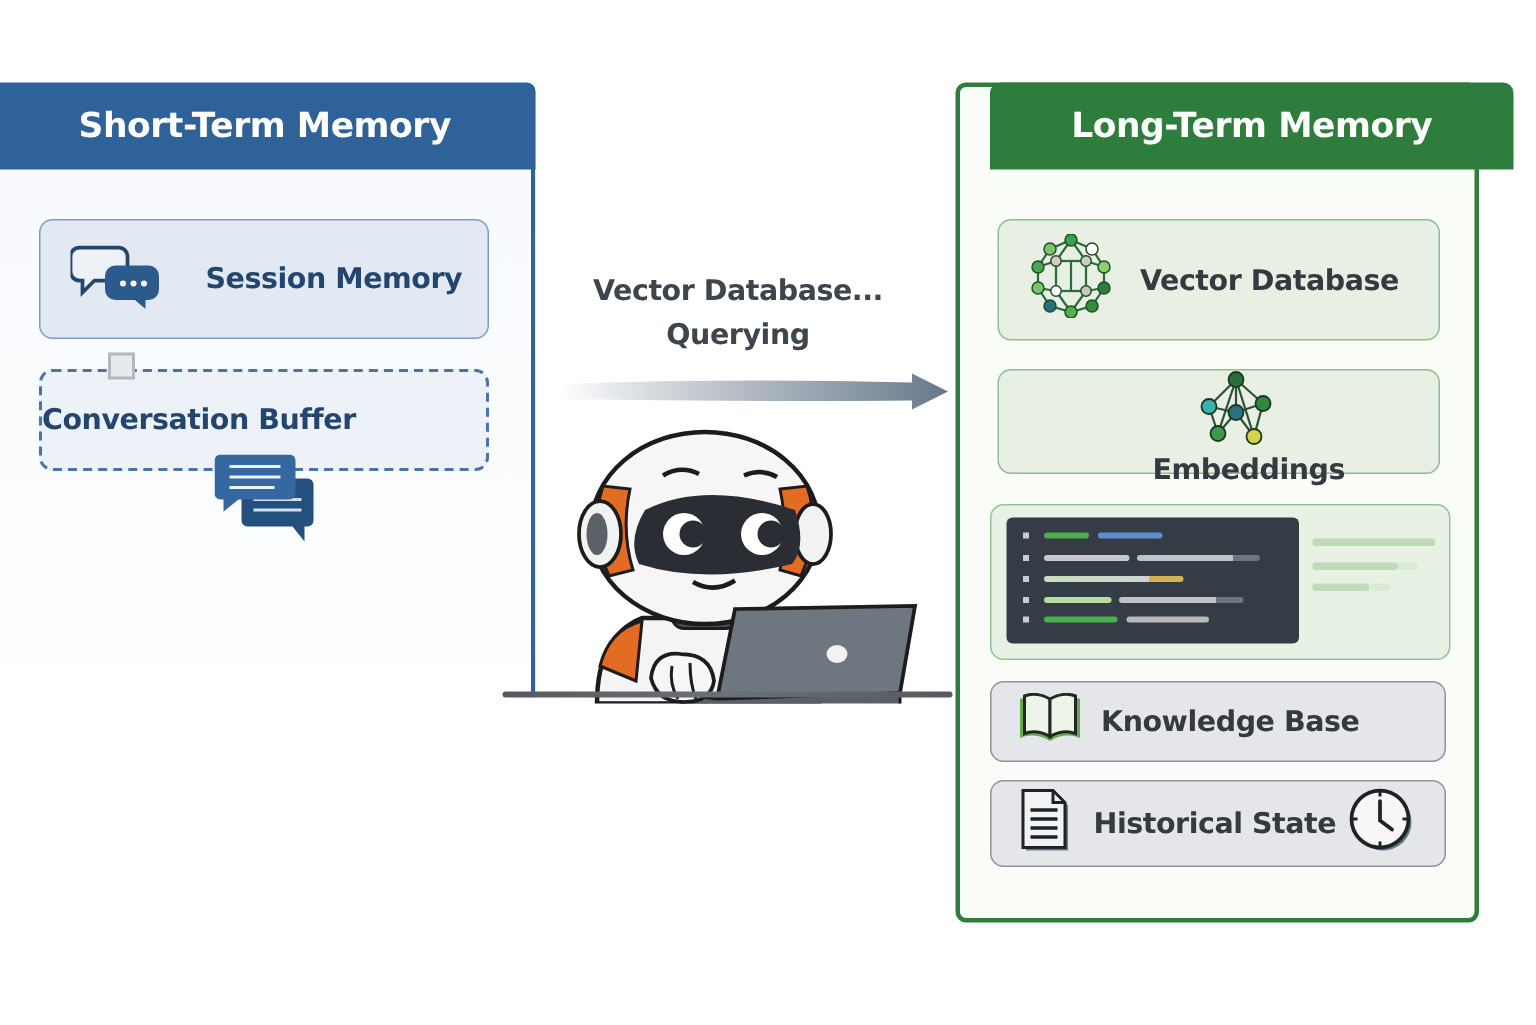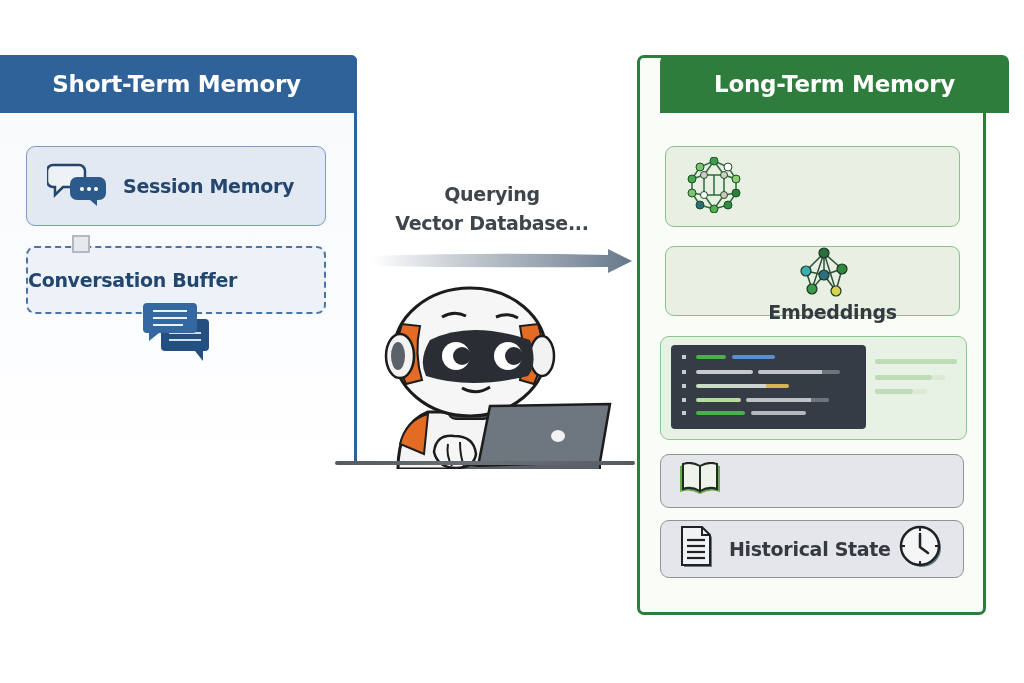--- a/index.html
+++ b/index.html
@@ -3,21 +3,21 @@
 <meta charset="utf-8">
 <style>
   html,body{margin:0;padding:0;}
   body{width:1024px;height:683px;background:#ffffff;position:relative;overflow:hidden;font-family:"DejaVu Sans","Liberation Sans",sans-serif;}
   .abs{position:absolute;}
   
   #stm{left:-4px;top:55px;width:358px;height:410px;border-right:3px solid #2f6298;background:linear-gradient(180deg,#f7f9fc 0%,#fbfcfe 60%,#ffffff 100%);border-top-right-radius:6px;}
   #stm-head{left:-4px;top:55px;width:361px;height:58px;background:#2f6298;border-top-right-radius:6px;color:#fff;font-weight:bold;font-size:23px;display:flex;align-items:center;justify-content:center;letter-spacing:-0.3px;}
   .card{position:absolute;display:flex;align-items:center;box-sizing:border-box;font-weight:bold;}
   #session{left:26px;top:146px;width:300px;height:80px;border:1.5px solid #7c9cc4;background:#e2e9f2;border-radius:9px;color:#23466f;font-size:19px;padding-left:20px;}
-  #session .lbl{margin-left:14px;letter-spacing:-0.3px;}
+  #session .lbl{margin-left:28px;letter-spacing:-0.3px;}
   #buffer{left:26px;top:246px;width:300px;height:68px;border:2px dashed #4b74a6;background:#edf2f8;border-radius:9px;color:#23466f;font-size:19px;letter-spacing:-0.3px;}
   #checkbox{left:72px;top:235px;width:18px;height:18px;border:2px solid #b5b8bc;background:#e6e9ee;box-sizing:border-box;}
   
   #ltm{left:637px;top:55px;width:349px;height:560px;border:3px solid #2f7d3c;border-radius:7px;background:#f9fcf7;box-sizing:border-box;}
   #ltm-head{left:660px;top:55px;width:349px;height:58px;background:#2f7d3c;border-top-left-radius:7px;border-top-right-radius:7px;color:#fff;font-weight:bold;font-size:23px;display:flex;align-items:center;justify-content:center;letter-spacing:-0.3px;}
   .gcard{border:1.5px solid #8bbf8d;background:#e7f0e3;border-radius:9px;color:#343a40;font-size:19px;}
   #vecdb{left:665px;top:146px;width:295px;height:81px;padding-left:20px;}
   #embed{left:665px;top:246px;width:295px;height:70px;padding-left:22px;flex-direction:column;}
   #vecdb .lbl,#embed .lbl{margin-left:18px;letter-spacing:-0.3px;}
   #codecard{left:660px;top:336px;width:305px;height:102px;border:1.5px solid #8fc58f;background:#e8f2e4;border-radius:9px;}
@@ -64,22 +64,22 @@
     <line x1="26" y1="30" x2="58" y2="30" stroke="#cfe0f2" stroke-width="2"></line>
     <line x1="26" y1="37" x2="58" y2="37" stroke="#cfe0f2" stroke-width="2"></line>
     <path d="M4 0 h46 a4 4 0 0 1 4 4 v22 a4 4 0 0 1 -4 4 h-34 l-10 8 v-8 h-2 a4 4 0 0 1 -4 -4 v-22 a4 4 0 0 1 4 -4z" fill="#3567a0"></path>
     <line x1="10" y1="8" x2="44" y2="8" stroke="#eaf2fb" stroke-width="2"></line>
     <line x1="10" y1="15" x2="44" y2="15" stroke="#eaf2fb" stroke-width="2"></line>
     <line x1="10" y1="22" x2="40" y2="22" stroke="#eaf2fb" stroke-width="2"></line>
   </svg>
 </div>
 
 <div id="query" class="abs">
+  <div>Vector Database...</div>
   <div>Querying</div>
-  <div>Vector Database...</div>
 </div>
 
 <div class="abs" style="left:372px;top:244px;">
   <svg width="262" height="36" viewBox="0 0 262 36">
     <defs>
       <linearGradient id="ag" x1="0" x2="1" y1="0" y2="0">
         <stop offset="0" stop-color="#6b7b8c" stop-opacity="0"></stop>
         <stop offset="0.5" stop-color="#7a8897" stop-opacity="0.6"></stop>
         <stop offset="1" stop-color="#66778a"></stop>
       </linearGradient>
@@ -156,20 +156,21 @@
         <circle cx="18" cy="38" r="3.5" fill="#fff"></circle>
           <circle cx="38" cy="38" r="3.5" fill="#c9c8b5"></circle>
         <circle cx="6" cy="36" r="4" fill="#7fc26d"></circle>
           <circle cx="50" cy="36" r="4" fill="#2c7f3a"></circle>
         <circle cx="14" cy="48" r="4" fill="#2a6e7a"></circle>
           <circle cx="42" cy="48" r="4" fill="#2f8f3c"></circle>
         <circle cx="28" cy="52" r="4" fill="#52b04e"></circle>
       </g>
     </svg>
   </span>
+  <span class="lbl">Vector Database</span>
 </div>
 
 <div id="embed" class="card gcard">
   <span>
     <svg width="52" height="50" viewBox="0 0 52 50">
       <g stroke="#2d4f38" stroke-width="1.5">
         <line x1="26" y1="6" x2="8" y2="24"></line>
           <line x1="26" y1="6" x2="44" y2="22"></line>
         <line x1="26" y1="6" x2="26" y2="28"></line>
           <line x1="26" y1="6" x2="14" y2="42"></line>
@@ -219,20 +220,21 @@
 </div>
 
 <div id="kb" class="card ycard">
   <span>
     <svg width="44" height="34" viewBox="0 0 44 34">
       <path d="M22 6 Q12 0 2 4 L2 30 Q12 26 22 32 Q32 26 42 30 L42 4 Q32 0 22 6z" fill="#6aa84f"></path>
       <path d="M22 4 Q13 -1 5 2 L5 27 Q13 24 22 29z" fill="#eef4ea" stroke="#1e2a22" stroke-width="2"></path>
       <path d="M22 4 Q31 -1 39 2 L39 27 Q31 24 22 29z" fill="#eef4ea" stroke="#1e2a22" stroke-width="2"></path>
     </svg>
   </span>
+  <span class="lbl">Knowledge Base</span>
 </div>
 
 <div id="hist" class="card ycard">
   <span>
     <svg width="36" height="44" viewBox="0 0 36 44">
       <path d="M5 4 h20 l8 8 v30 h-28z" fill="#6b7a84"></path>
       <path d="M3 2 h20 l8 8 v30 h-28z" fill="#f1f2f3" stroke="#1e2328" stroke-width="2"></path>
       <path d="M23 2 v8 h8" fill="none" stroke="#1e2328" stroke-width="2"></path>
       <g stroke="#1e2328" stroke-width="2.2">
           <line x1="8" y1="15" x2="26" y2="15"></line>

